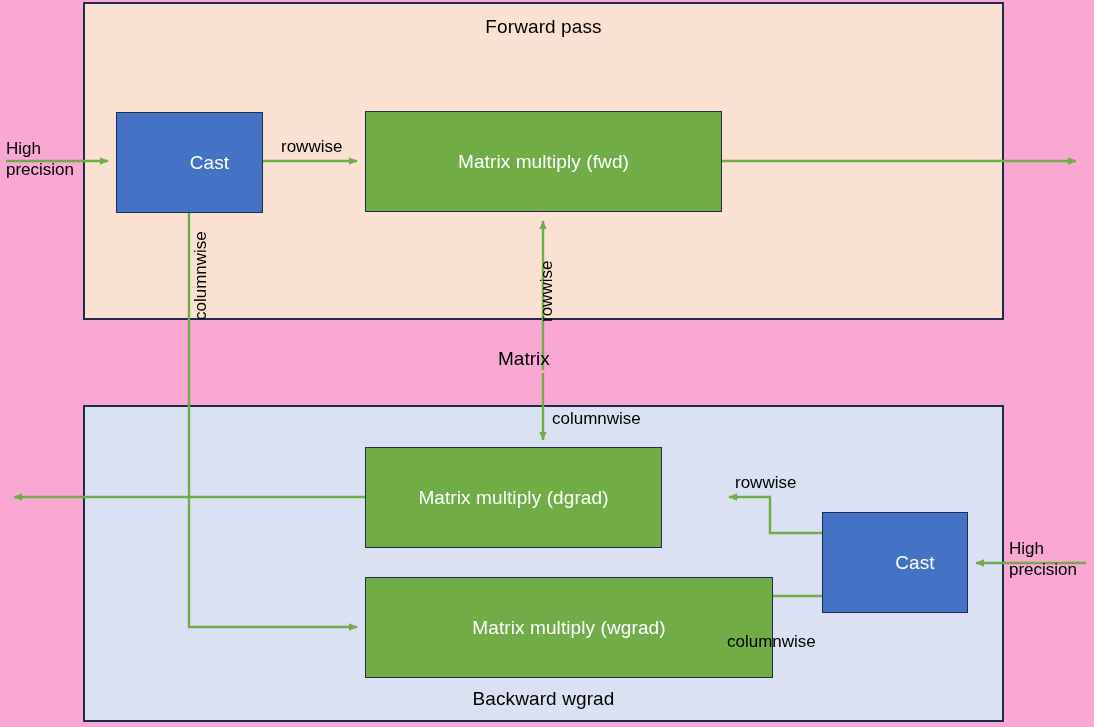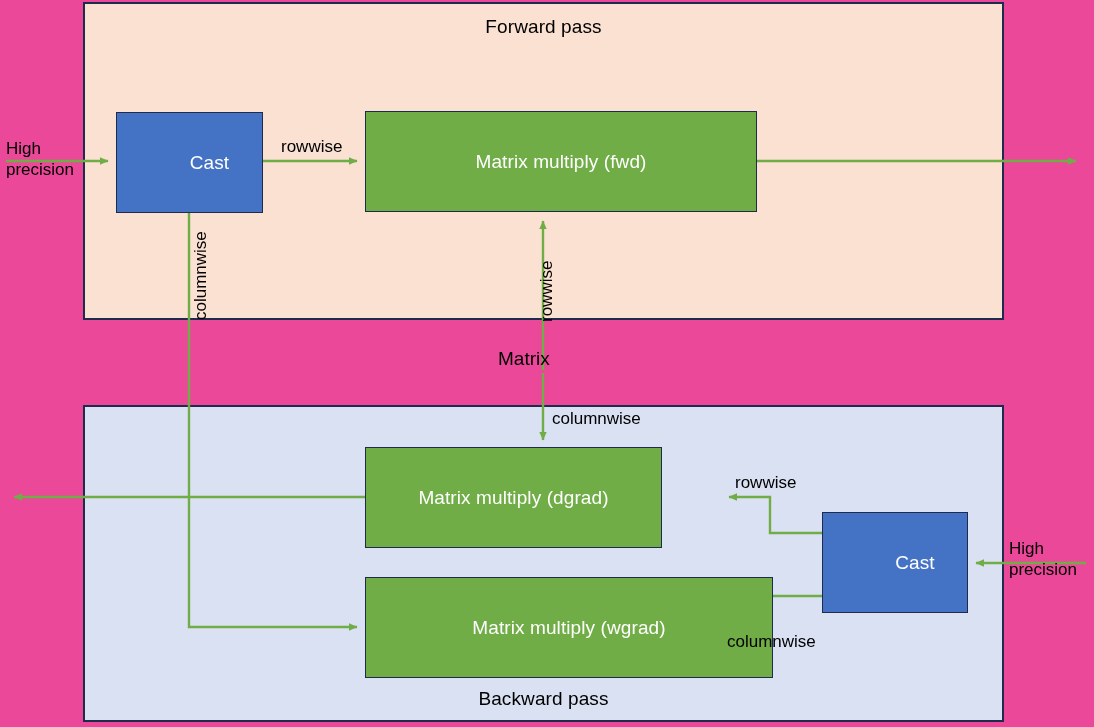--- a/index.html
+++ b/index.html
@@ -9,21 +9,21 @@
     background: #ffffff;
   }
   body {
     font-family: "Liberation Sans", sans-serif;
     color: #000000;
   }
   #stage {
     position: relative;
     width: 1094px;
     height: 727px;
-    background: #ec4899;
+    background: #f9a8d4;
     overflow: hidden;
   }
   svg#wires {
     position: absolute;
     left: 0;
     top: 0;
     width: 1094px;
     height: 727px;
     pointer-events: none;
   }
@@ -66,21 +66,21 @@
     align-items: center;
     justify-content: center;
     color: #ffffff;
     font-size: 19px;
     letter-spacing: 0.1px;
   }
   .node.blue  { background: #4472c4; padding-left: 40px; }
   .node.green { background: #70ad47; }
 
   #node-cast-fwd   { left: 116px; top: 112px; width: 147px; height: 101px; }
-  #node-mm-fwd     { left: 365px; top: 111px; width: 392px; height: 101px; }
+  #node-mm-fwd     { left: 365px; top: 111px; width: 357px; height: 101px; }
   #node-mm-dgrad   { left: 365px; top: 447px; width: 297px; height: 101px; }
   #node-mm-wgrad   { left: 365px; top: 577px; width: 408px; height: 101px; }
   #node-cast-bwd   { left: 822px; top: 512px; width: 146px; height: 101px; }
 
   .lbl {
     position: absolute;
     font-size: 17px;
     color: #000000;
     white-space: pre-line;
     line-height: 1.22;
@@ -109,21 +109,21 @@
 </head>
 <body>
 
 <div id="stage">
 
   <div class="panel forward">
     <div class="panel-title">Forward pass</div>
   </div>
 
   <div class="panel backward">
-    <div class="panel-title">Backward pass</div>
+    <div class="panel-title">Backward wgrad</div>
   </div>
 
   <svg id="wires" viewBox="0 0 1094 727" xmlns="http://www.w3.org/2000/svg">
     <defs>
       <marker id="ah-r" markerWidth="9" markerHeight="9" refX="8" refY="4.5" orient="auto" markerUnits="userSpaceOnUse">
         <path d="M0,0.8 L8.6,4.5 L0,8.2 Z" fill="#70ad47"></path>
       </marker>
       <marker id="ah-l" markerWidth="9" markerHeight="9" refX="8" refY="4.5" orient="auto" markerUnits="userSpaceOnUse">
         <path d="M0,0.8 L8.6,4.5 L0,8.2 Z" fill="#70ad47"></path>
       </marker>

